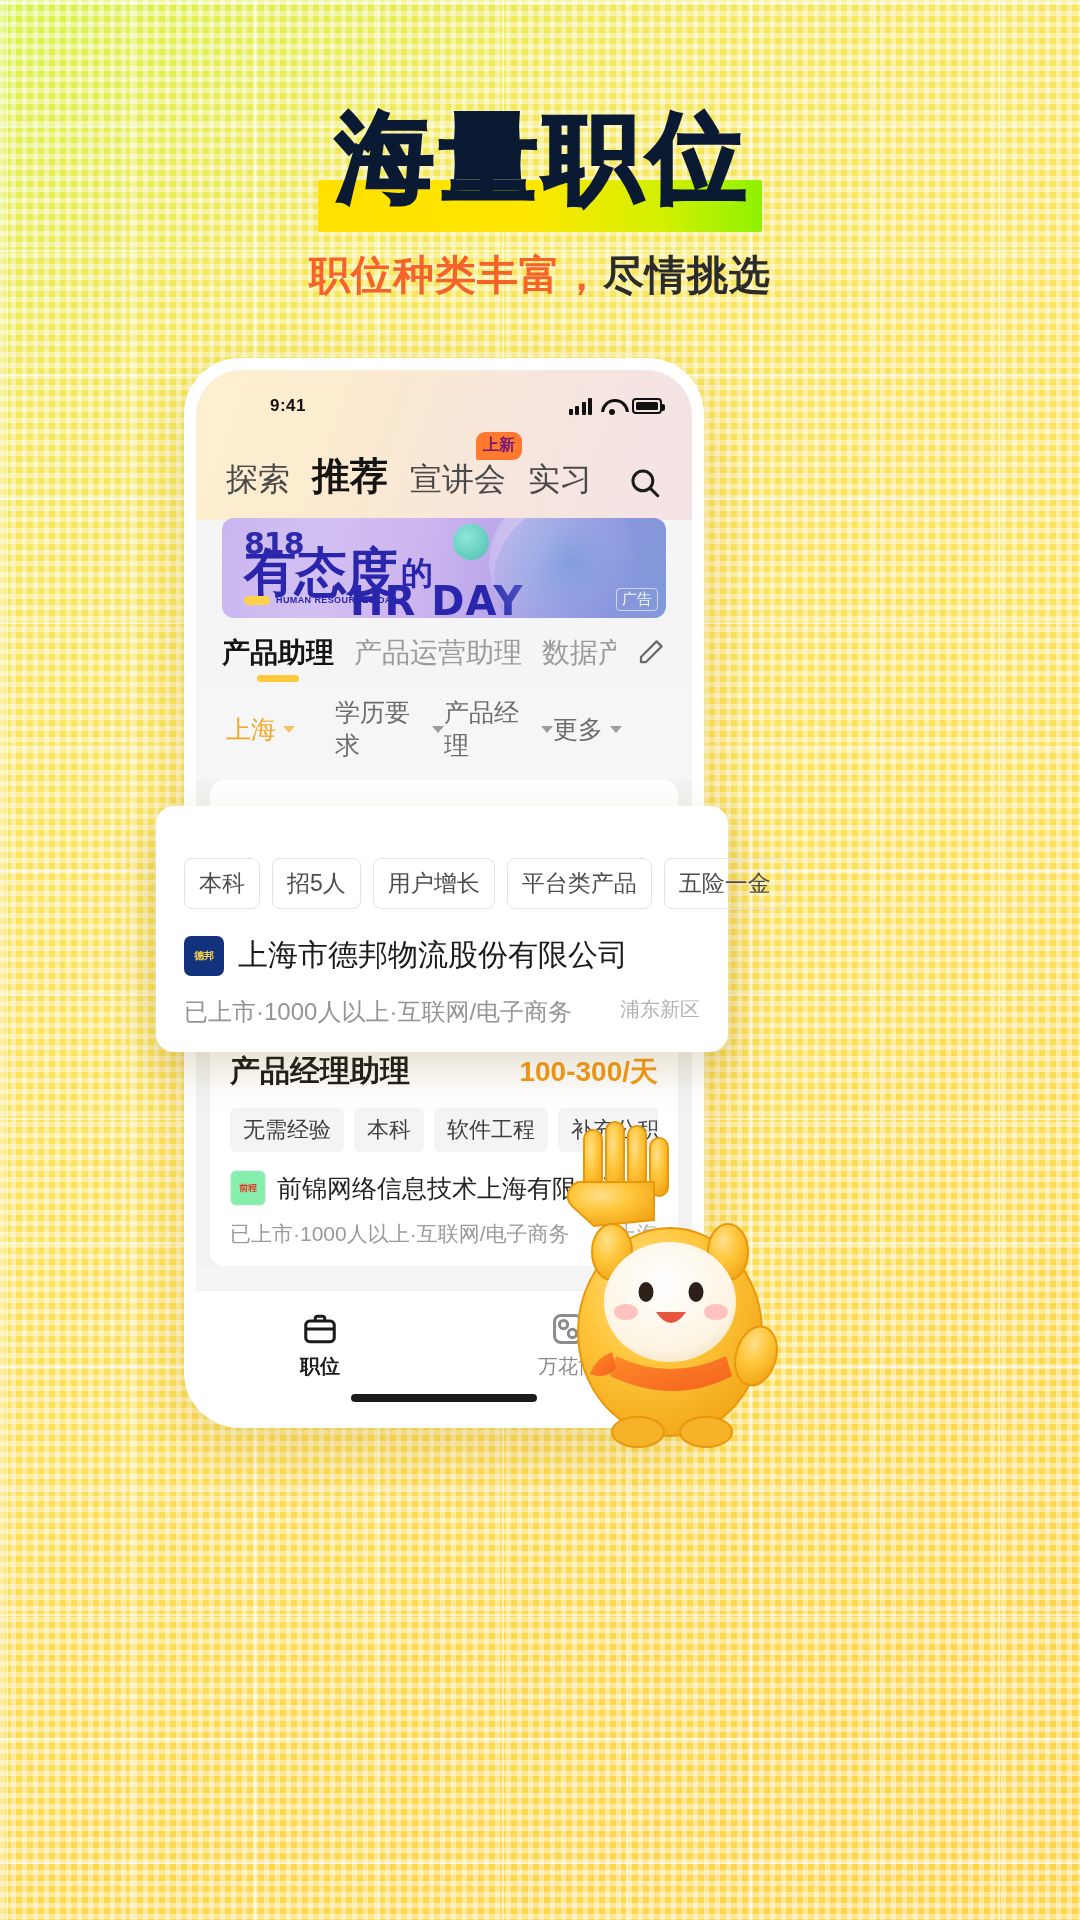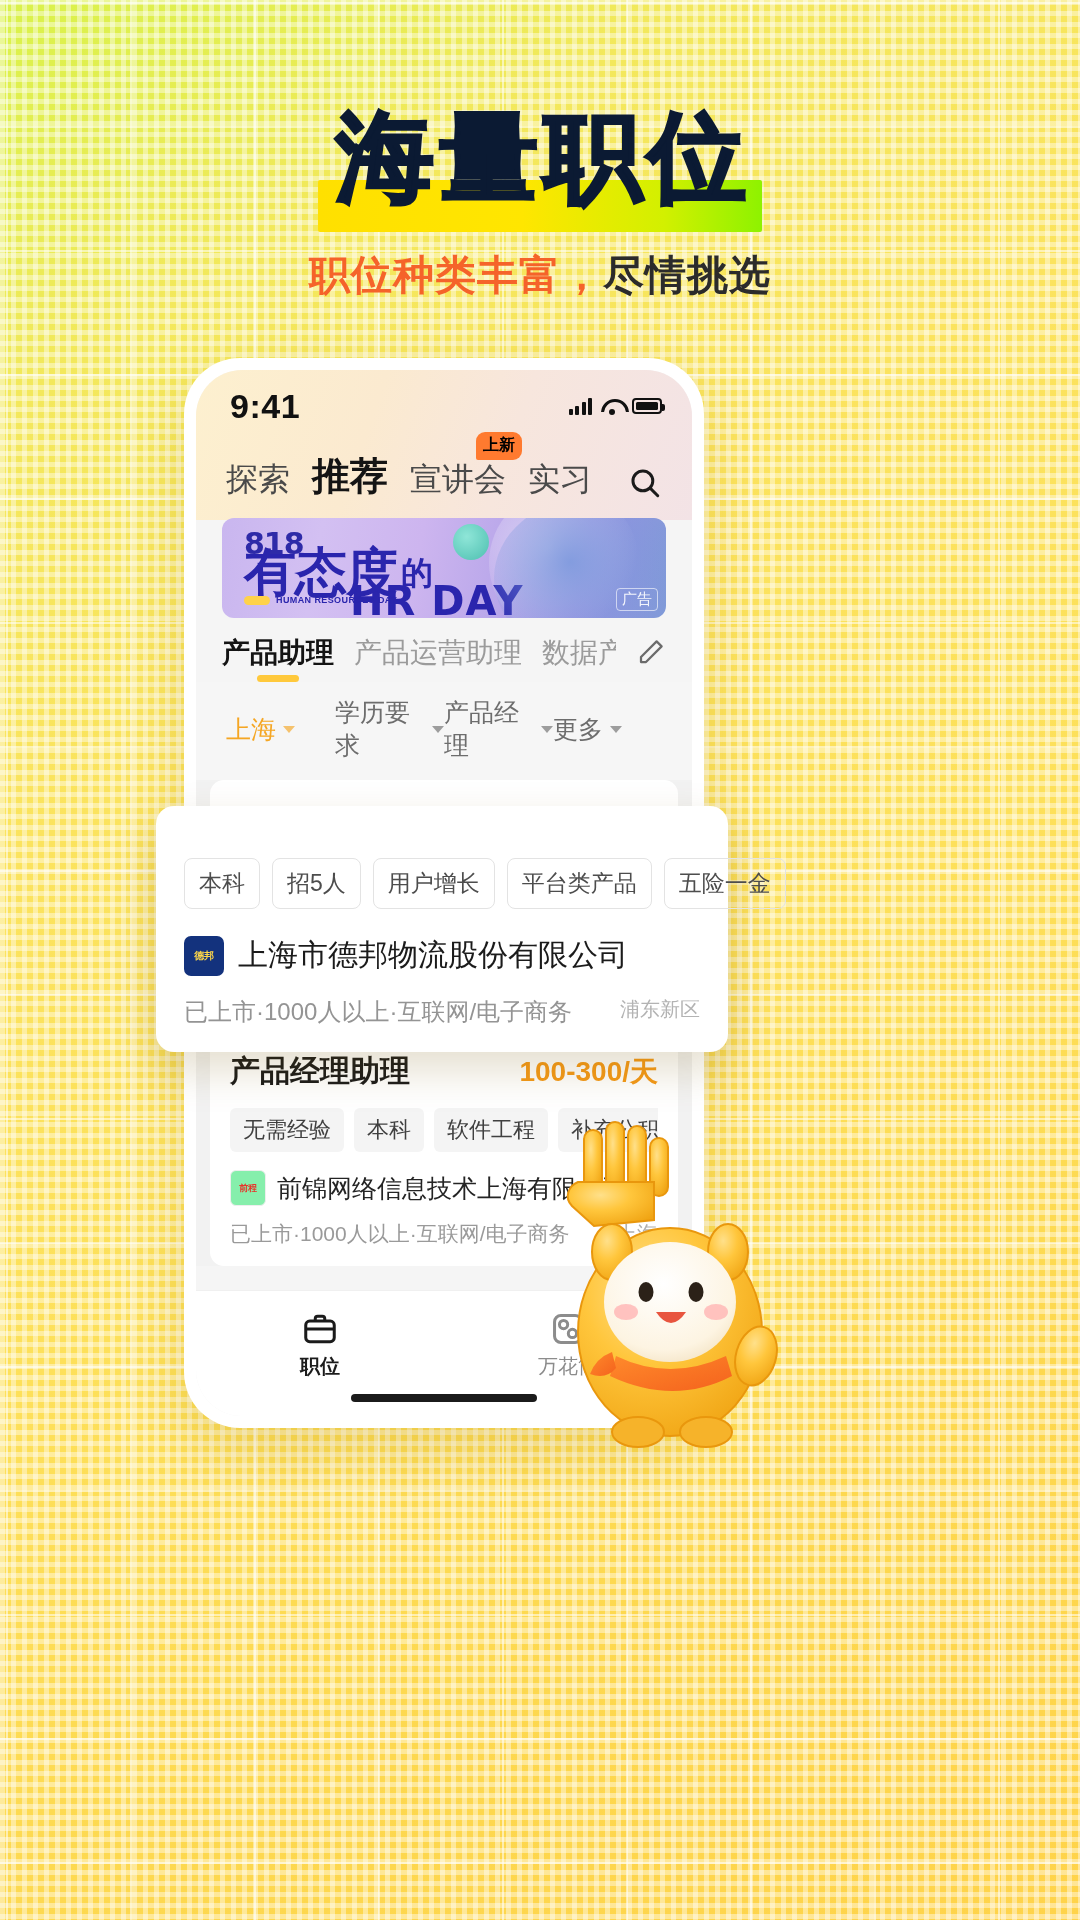--- a/index.html
+++ b/index.html
@@ -87,21 +87,21 @@
     position: absolute; top: 0; left: 0; right: 0; height: 150px;
     background: linear-gradient(110deg, #fdf0cf 0%, #fbead0 35%, #f7e6dd 62%, #f3e3e6 100%);
   }
   
   .statusbar {
     position: relative;
     height: 60px;
     display: flex; align-items: center; justify-content: space-between;
     padding: 12px 30px 0 34px;
   }
-  .status-time { font-size: 34px; font-weight: 700; color: #111; letter-spacing: .5px; }
+  .status-time { font-size: 17px; font-weight: 700; color: #111; letter-spacing: .5px; margin-left: 40px; }
   .status-icons { display: flex; align-items: center; gap: 9px; }
   .sig { display: flex; align-items: flex-end; gap: 2.5px; height: 17px; }
   .sig i { display: block; width: 4px; background: #111; border-radius: 1px; }
   .sig i:nth-child(1){ height: 6px; }
   .sig i:nth-child(2){ height: 9px; }
   .sig i:nth-child(3){ height: 13px; }
   .sig i:nth-child(4){ height: 17px; }
   .wifi { width: 22px; height: 16px; position: relative; }
   .wifi::before {
     content:''; position:absolute; left:0; top:1px; width:22px; height:22px;
@@ -137,21 +137,21 @@
   .navtab.active {
     font-size: 38px; font-weight: 800; color: #141414;
   }
   .navtab.active .dot {
     position: absolute; right: -7px; top: 1px;
     width: 25px; height: 25px; border-radius: 50%;
     background: #ffd84a; z-index: -1;
   }
   .badge {
     position: absolute; right: -16px; top: -26px;
-    background: #ff7a2f; color: #000000;
+    background: #ff7a2f; color: #701a75;
     font-size: 16px; font-weight: 700;
     padding: 3px 7px 4px; border-radius: 9px 9px 9px 2px;
     white-space: nowrap;
     text-align: center;
   }
   .search-btn {
     margin-left: auto; margin-bottom: 4px;
     width: 42px; height: 42px;
     display: flex; align-items: center; justify-content: center;
   }

